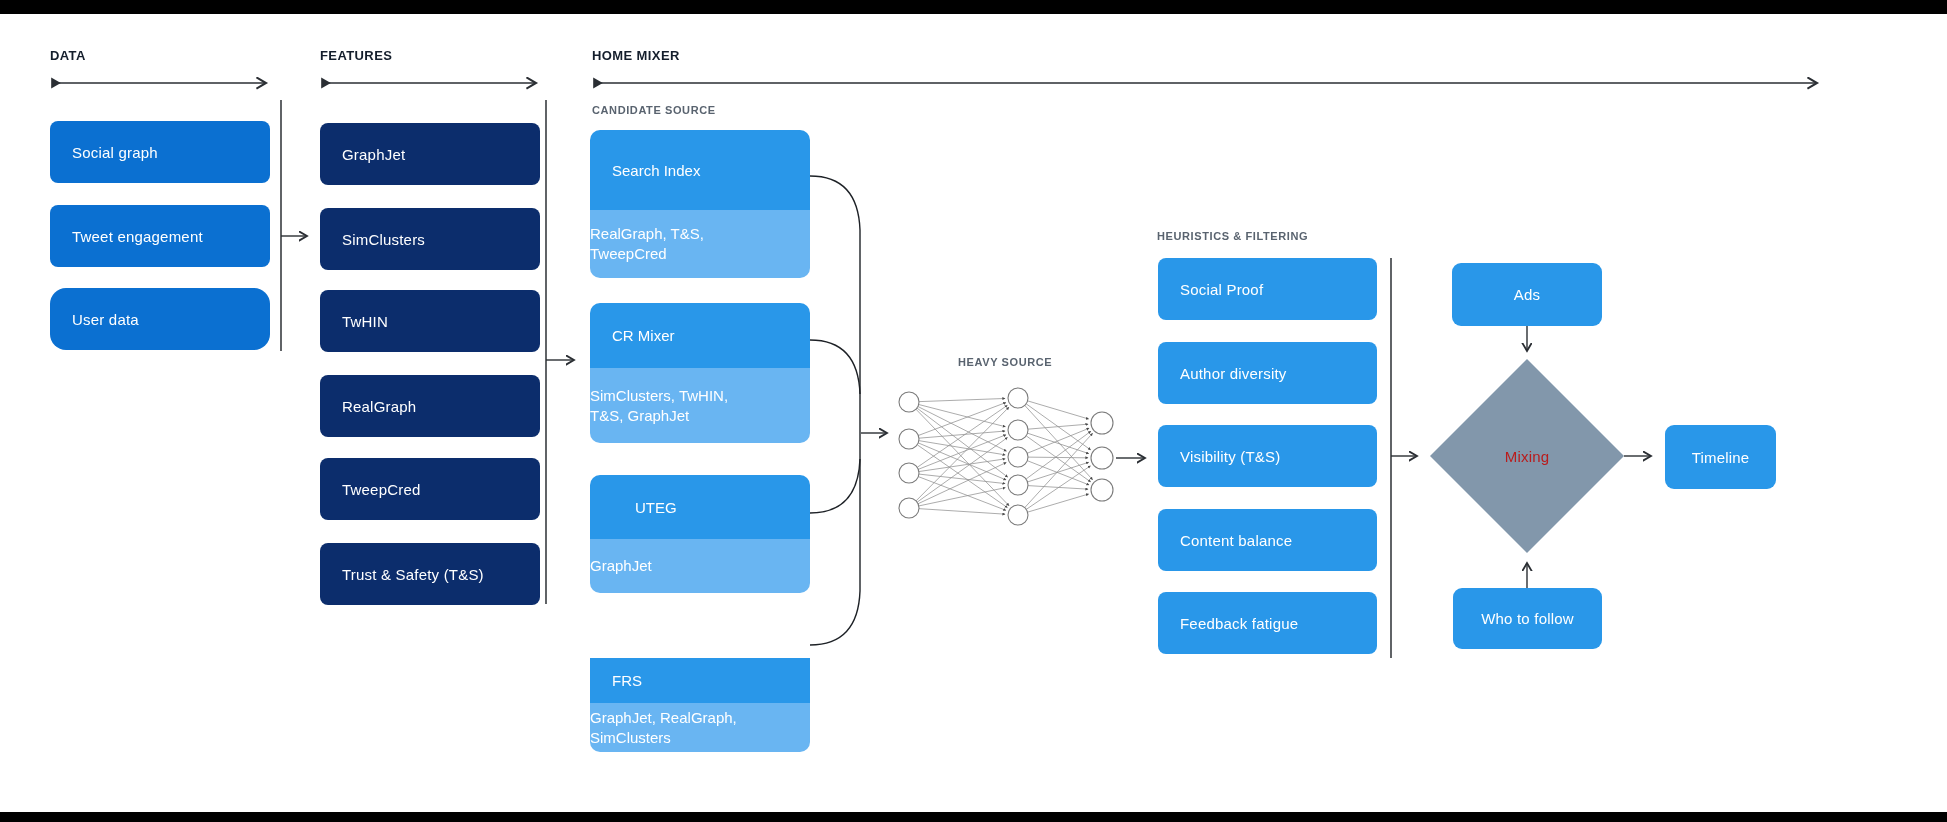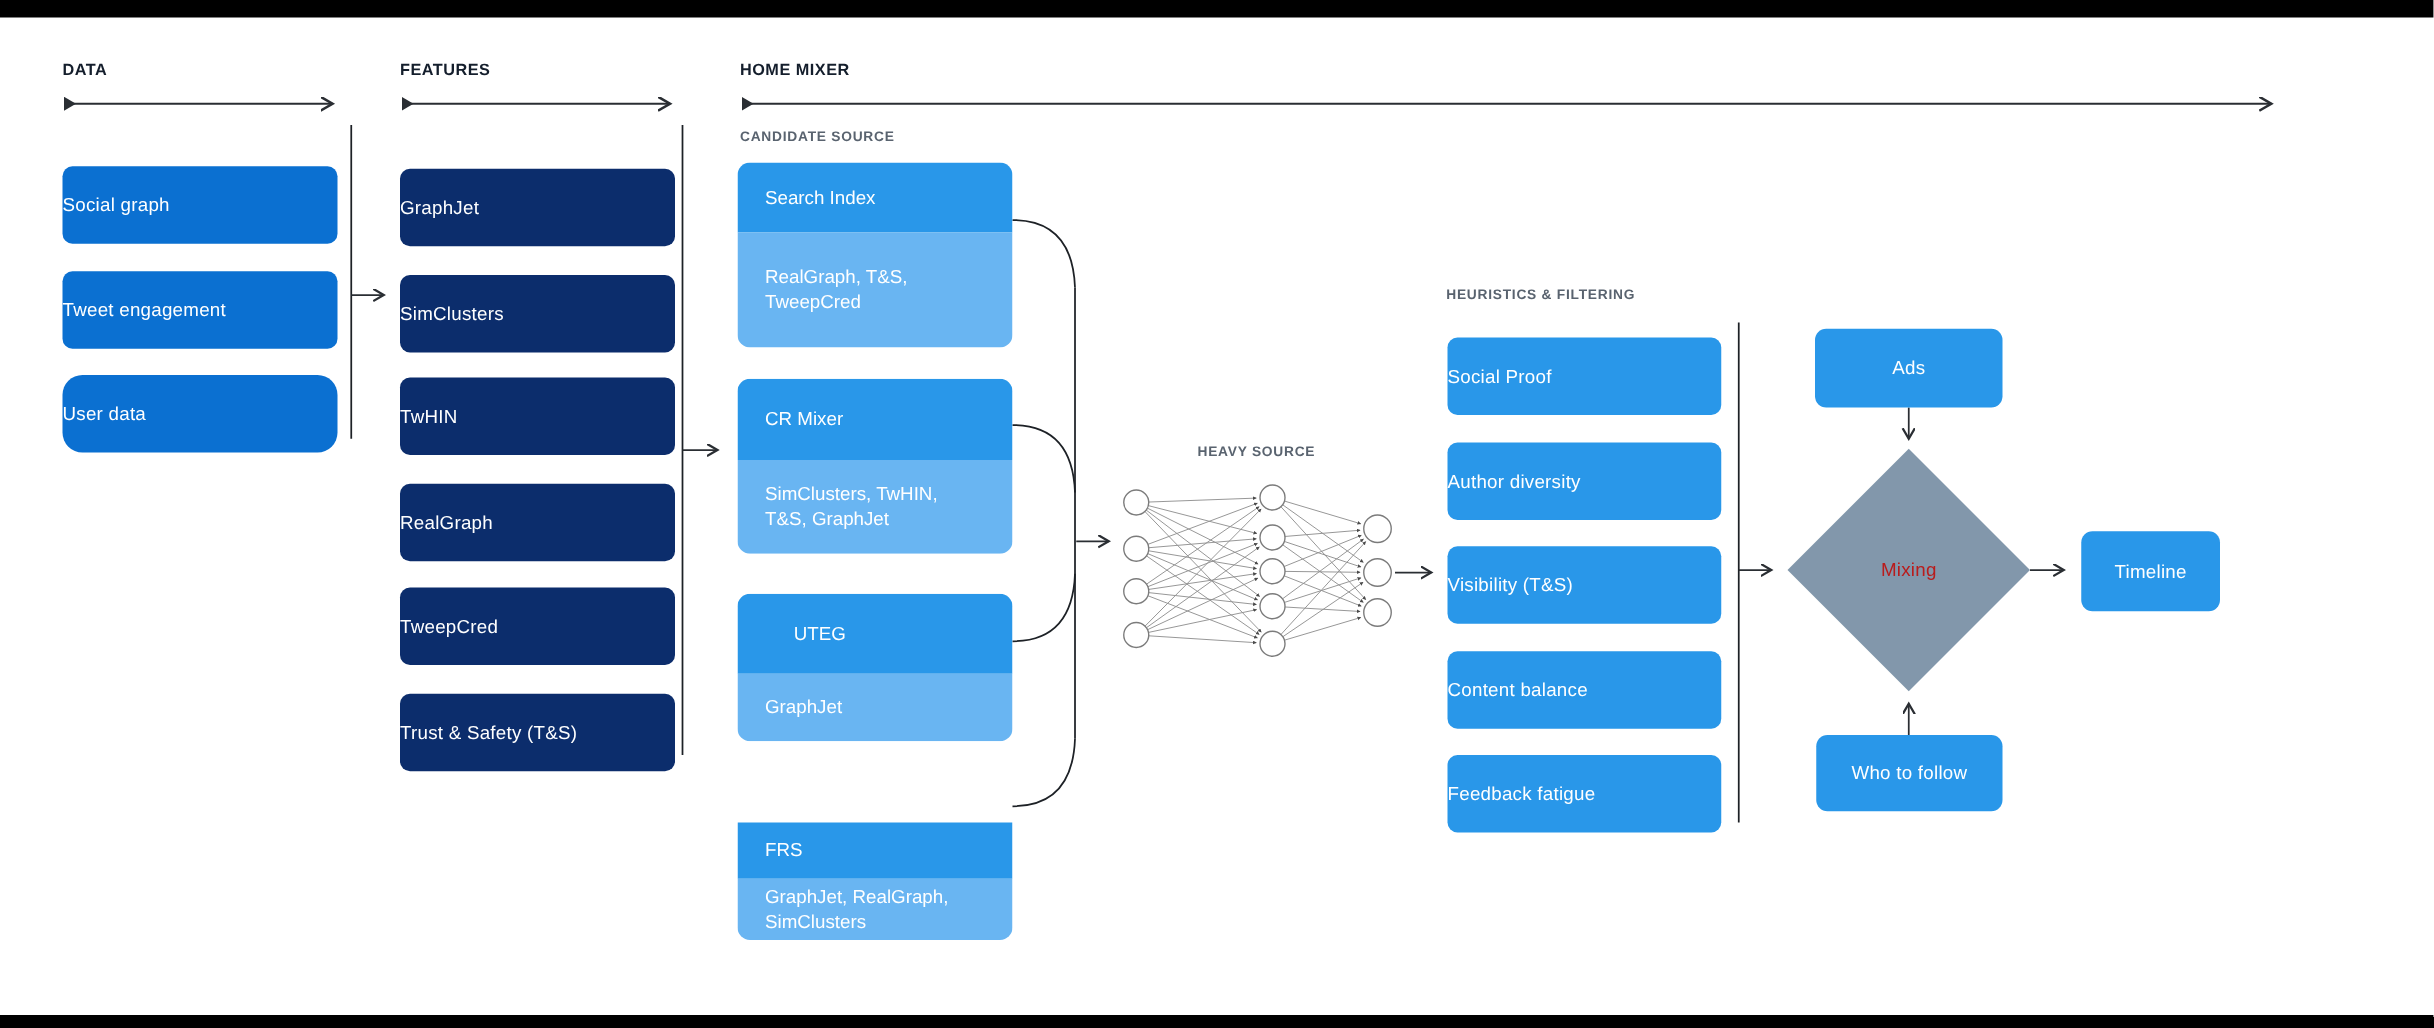--- a/index.html
+++ b/index.html
@@ -7,30 +7,30 @@
     position:relative;width:1947px;height:822px;overflow:hidden;background:#ffffff;
     font-family:"Liberation Sans", sans-serif;
   }
   .bar{position:absolute;left:0;width:1947px;background:#000;}
   .bar.top{top:0;height:14px;}
   .bar.bottom{top:812px;height:10px;}
   .sec-label{position:absolute;font-size:13px;font-weight:700;color:#141e2c;letter-spacing:.4px;}
   .sub-label{position:absolute;font-size:11px;font-weight:600;color:#59636f;letter-spacing:.6px;}
   .box{position:absolute;display:flex;align-items:center;color:#fff;font-size:15px;
        font-weight:500;letter-spacing:.2px;box-sizing:border-box;}
-  .pad{margin-top:12px;}
+  .pad{padding-left:22px;}
   .data-box{background:#0b70d1;border-radius:8px;width:220px;height:62px;left:50px;}
   .feat-box{background:#0c2d6c;border-radius:8px;width:220px;height:62px;left:320px;}
   .filt-box{background:#2997e9;border-radius:8px;width:219px;height:62px;left:1158px;}
   .cand{position:absolute;left:590px;width:220px;border-radius:10px;overflow:hidden;
         display:flex;flex-direction:column;}
   .cand-head{background:#2997e9;display:flex;align-items:center;color:#fff;
              font-size:15px;font-weight:500;padding-left:22px;box-sizing:border-box;}
   .cand-sub{background:#69b5f2;flex:1;display:flex;align-items:center;color:#fff;
-            font-size:15px;font-weight:500;padding-left:22px;box-sizing:border-box;
+            font-size:15px;font-weight:500;box-sizing:border-box;
             white-space:pre-line;line-height:20px;}
   .out-box{background:#2997e9;border-radius:9px;justify-content:center;}
   .diamond-label{position:absolute;left:1430px;top:359px;width:194px;height:194px;
                  display:flex;align-items:center;justify-content:center;color:#b91c1c;
                  font-size:15px;font-weight:500;letter-spacing:.2px;}
   svg.overlay{position:absolute;left:0;top:0;width:1947px;height:822px;}
 </style>
 </head>
 <body>
 
@@ -151,21 +151,21 @@
   <div class="box data-box pad" style="top:288px;border-radius:16px;">User data</div>
 
   <div class="box feat-box pad" style="top:123px;">GraphJet</div>
   <div class="box feat-box pad" style="top:208px;">SimClusters</div>
   <div class="box feat-box pad" style="top:290px;">TwHIN</div>
   <div class="box feat-box pad" style="top:375px;">RealGraph</div>
   <div class="box feat-box pad" style="top:458px;">TweepCred</div>
   <div class="box feat-box pad" style="top:543px;">Trust &amp; Safety (T&amp;S)</div>
 
   <div class="cand" style="top:130px;height:148px;">
-    <div class="cand-head" style="height:56px;">Search Index</div>
+    <div class="cand-head" style="height:80px;">Search Index</div>
     <div class="cand-sub">RealGraph, T&amp;S,
 TweepCred</div>
   </div>
   <div class="cand" style="top:303px;height:140px;">
     <div class="cand-head" style="height:65px;">CR Mixer</div>
     <div class="cand-sub">SimClusters, TwHIN,
 T&amp;S, GraphJet</div>
   </div>
   <div class="cand" style="top:475px;height:118px;">
     <div class="cand-head" style="height:64px;padding-left:45px;">UTEG</div>

